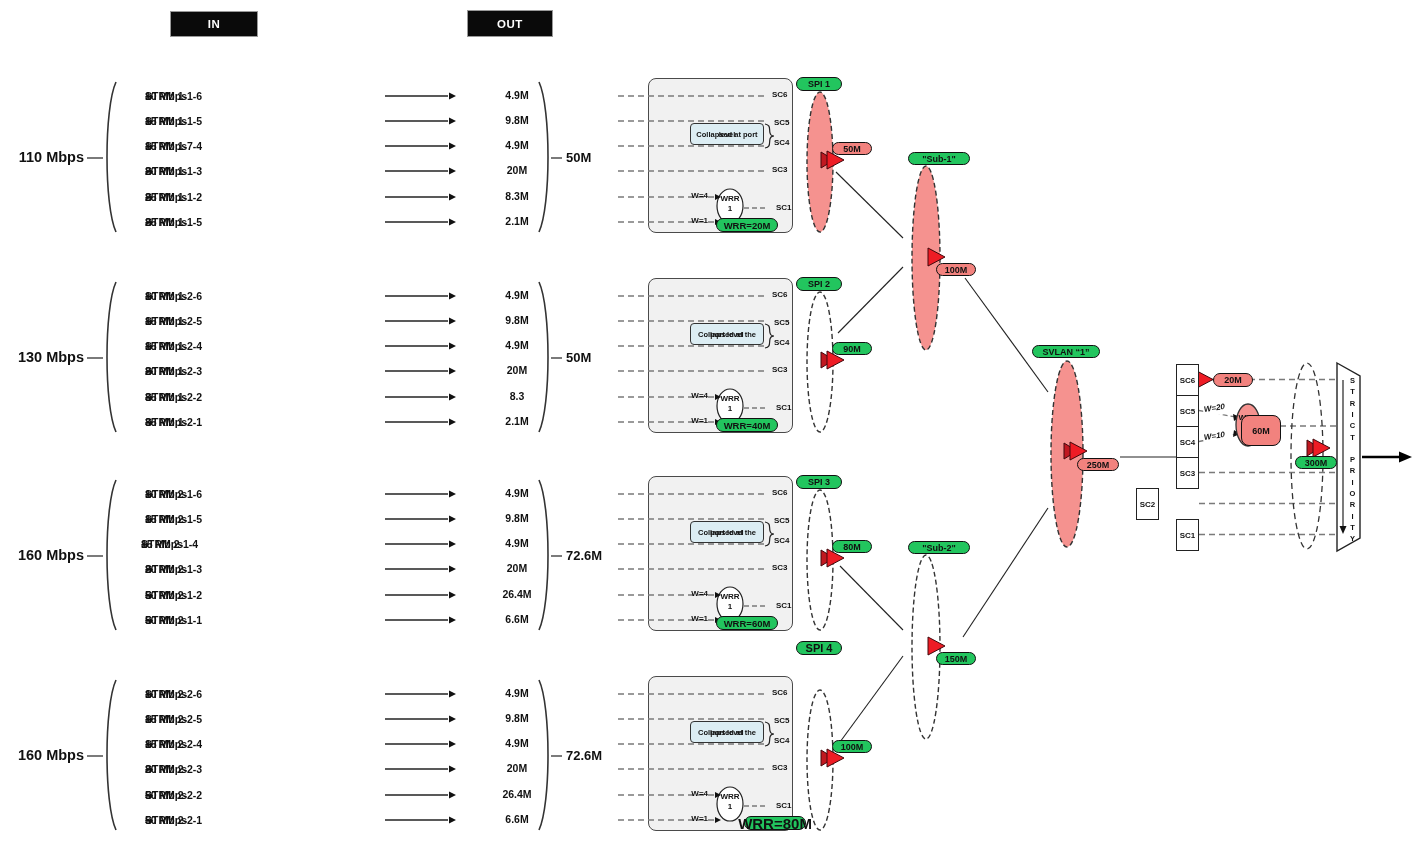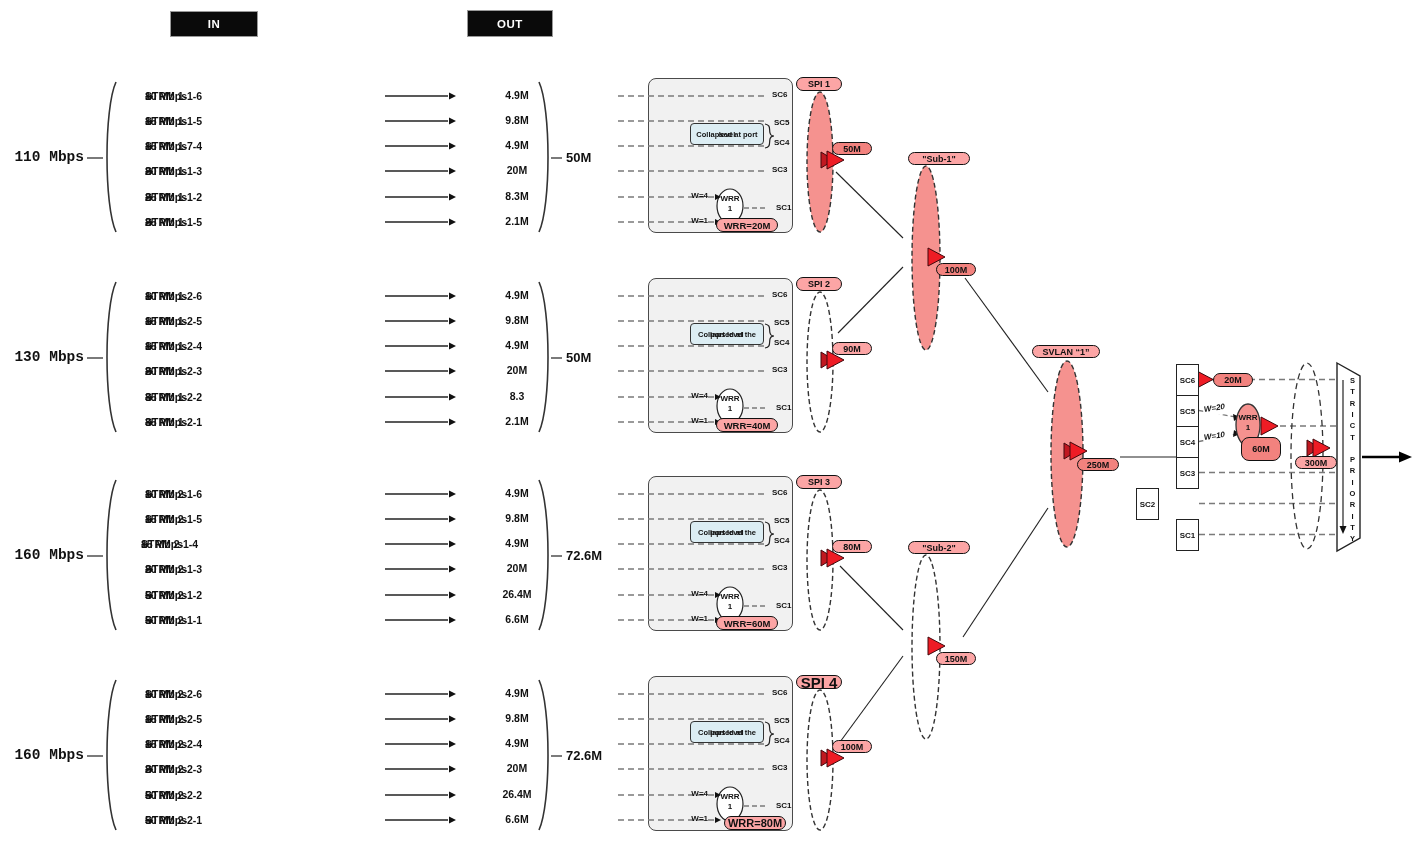--- a/index.html
+++ b/index.html
@@ -4,24 +4,24 @@
 <style>
   html,body{margin:0;padding:0;background:#fff;}
   #diagram{position:relative;width:1417px;height:856px;background:#fff;overflow:hidden;
            font-family:"Liberation Sans",sans-serif;color:#111;}
   .abs{position:absolute;box-sizing:border-box;}
   svg.layer{position:absolute;left:0;top:0;z-index:2;}
   .graybox{background:#F1F1F1;border:1.5px solid #4a4a4a;border-radius:8px;z-index:1;}
   .hdr{background:#0a0a0a;color:#fff;font-weight:bold;font-size:11.5px;display:flex;
        align-items:center;justify-content:center;border:1px solid #999;z-index:3;letter-spacing:.5px;text-align:right;}
   .txt{z-index:3;white-space:nowrap;}
-  .pill{z-index:4;background:#fca5a5;border:1.3px solid #111;border-radius:8px;
+  .pill{z-index:4;background:#22c55e;border:1.3px solid #111;border-radius:8px;
         font-weight:bold;font-size:9px;display:flex;align-items:center;justify-content:center;}
   .pill.pink{background:#F2827E;}
-  .grplabel{font-weight:bold;font-size:14.5px;text-align:right;font-family:Liberation Mono, monospace;}
+  .grplabel{font-weight:bold;font-size:14.5px;text-align:right;}
   .totout{font-weight:bold;font-size:13px;}
   .stream{display:flex;gap:3px;font-weight:bold;font-size:10.5px;align-items:center;}
   .outval{font-weight:bold;font-size:10.5px;text-align:center;}
   .sclab{font-weight:bold;font-size:8px;}
   .wlab{font-weight:bold;font-size:8px;}
   .wlab.slant{font-style:italic;transform:rotate(-8deg);background:#fff;padding:0 1px;}
   .bluebox{background:#DCEDF3;border:1.2px solid #333;border-radius:4px;z-index:3;
            display:flex;flex-direction:column;align-items:center;justify-content:center;
            font-weight:bold;font-size:7.5px;line-height:1.2;text-align:center;}
   .wrrtxt{font-weight:bold;font-size:8px;text-align:center;z-index:4;}
@@ -245,41 +245,41 @@
     <div class="abs sclab txt" style="left: 772px; top: 763px; width: 22px; height: 12px;">SC3</div>
     <div class="abs sclab txt" style="left: 776px; top: 801px; width: 22px; height: 12px;">SC1</div>
     <div class="abs bluebox" style="left: 690px; top: 721px; width: 74px; height: 22px;">
       <div class="abs txt">Collapsed at the</div>
       <div class="abs txt">port level</div>
     </div>
     <div class="abs wlab txt" style="left: 684px; top: 789px; width: 24px; height: 12px; text-align: right;">W=4</div>
     <div class="abs wlab txt" style="left: 684px; top: 814px; width: 24px; height: 12px; text-align: right;">W=1</div>
     <div class="abs wrrtxt" style="left: 716px; top: 792px; width: 28px; height: 10px;">WRR</div>
     <div class="abs wrrtxt" style="left: 716px; top: 802px; width: 28px; height: 10px;">1</div>
-    <div class="abs pill" style="left: 724px; top: 816px; width: 62px; height: 14px; font-size: 11px; text-align: right;">WRR=80M</div>
-    <div class="abs pill" style="left: 796px; top: 675px; width: 46px; height: 14px; font-size: 15px;">SPI 4</div>
+    <div class="abs pill" style="left: 744px; top: 816px; width: 62px; height: 14px; font-size: 15px; text-align: right;">WRR=80M</div>
+    <div class="abs pill" style="left: 796px; top: 641px; width: 46px; height: 14px; font-size: 11px;">SPI 4</div>
     <div class="abs pill" style="left: 832px; top: 740px; width: 40px; height: 13px; font-size: 9px;">100M</div>
     <div class="abs pill" style="left: 908px; top: 152px; width: 62px; height: 13px; font-size: 9px;">"Sub-1"</div>
     <div class="abs pill pink" style="left: 936px; top: 263px; width: 40px; height: 13px; font-size: 9px;">100M</div>
     <div class="abs pill" style="left: 908px; top: 541px; width: 62px; height: 13px; font-size: 9px;">"Sub-2"</div>
     <div class="abs pill" style="left: 936px; top: 652px; width: 40px; height: 13px; font-size: 9px;">150M</div>
     <div class="abs pill" style="left: 1032px; top: 345px; width: 68px; height: 13px; font-size: 9px;">SVLAN “1”</div>
     <div class="abs pill pink" style="left: 1077px; top: 458px; width: 42px; height: 13px; font-size: 9px;">250M</div>
     <div class="abs cell" style="left: 1176px; top: 364px; width: 23px; height: 32px;">SC6</div>
     <div class="abs cell" style="left: 1176px; top: 395px; width: 23px; height: 32px;">SC5</div>
     <div class="abs cell" style="left: 1176px; top: 426px; width: 23px; height: 32px;">SC4</div>
     <div class="abs cell" style="left: 1176px; top: 457px; width: 23px; height: 32px;">SC3</div>
     <div class="abs cell" style="left: 1136px; top: 488px; width: 23px; height: 32px;">SC2</div>
     <div class="abs cell" style="left: 1176px; top: 519px; width: 23px; height: 32px;">SC1</div>
     <div class="abs pill pink" style="left: 1213px; top: 372.5px; width: 40px; height: 14px; font-size: 9px;">20M</div>
     <div class="abs wlab slant txt" style="left: 1203px; top: 403px; width: 30px; height: 12px;">W=20</div>
     <div class="abs wlab slant txt" style="left: 1203px; top: 431px; width: 30px; height: 12px;">W=10</div>
     <div class="abs wrrtxt" style="left: 1234px; top: 413px; width: 28px; height: 10px;">WRR</div>
     <div class="abs wrrtxt" style="left: 1234px; top: 423px; width: 28px; height: 10px;">1</div>
-    <div class="abs pill pink" style="left: 1241px; top: 437px; width: 40px; height: 24px; font-size: 9px;">60M</div>
+    <div class="abs pill pink" style="left: 1241px; top: 415px; width: 40px; height: 31px; font-size: 9px;">60M</div>
     <div class="abs pill" style="left: 1295px; top: 456px; width: 42px; height: 13px; font-size: 9px;">300M</div>
     <div class="abs spletter" style="left: 1347px; top: 376px; width: 11px; height: 11px;">S</div>
     <div class="abs spletter" style="left: 1347px; top: 387.3px; width: 11px; height: 11px;">T</div>
     <div class="abs spletter" style="left: 1347px; top: 398.6px; width: 11px; height: 11px;">R</div>
     <div class="abs spletter" style="left: 1347px; top: 409.9px; width: 11px; height: 11px;">I</div>
     <div class="abs spletter" style="left: 1347px; top: 421.2px; width: 11px; height: 11px;">C</div>
     <div class="abs spletter" style="left: 1347px; top: 432.5px; width: 11px; height: 11px;">T</div>
     <div class="abs spletter" style="left: 1347px; top: 443.8px; width: 11px; height: 11px;"></div>
     <div class="abs spletter" style="left: 1347px; top: 455.1px; width: 11px; height: 11px;">P</div>
     <div class="abs spletter" style="left: 1347px; top: 466.4px; width: 11px; height: 11px;">R</div>

